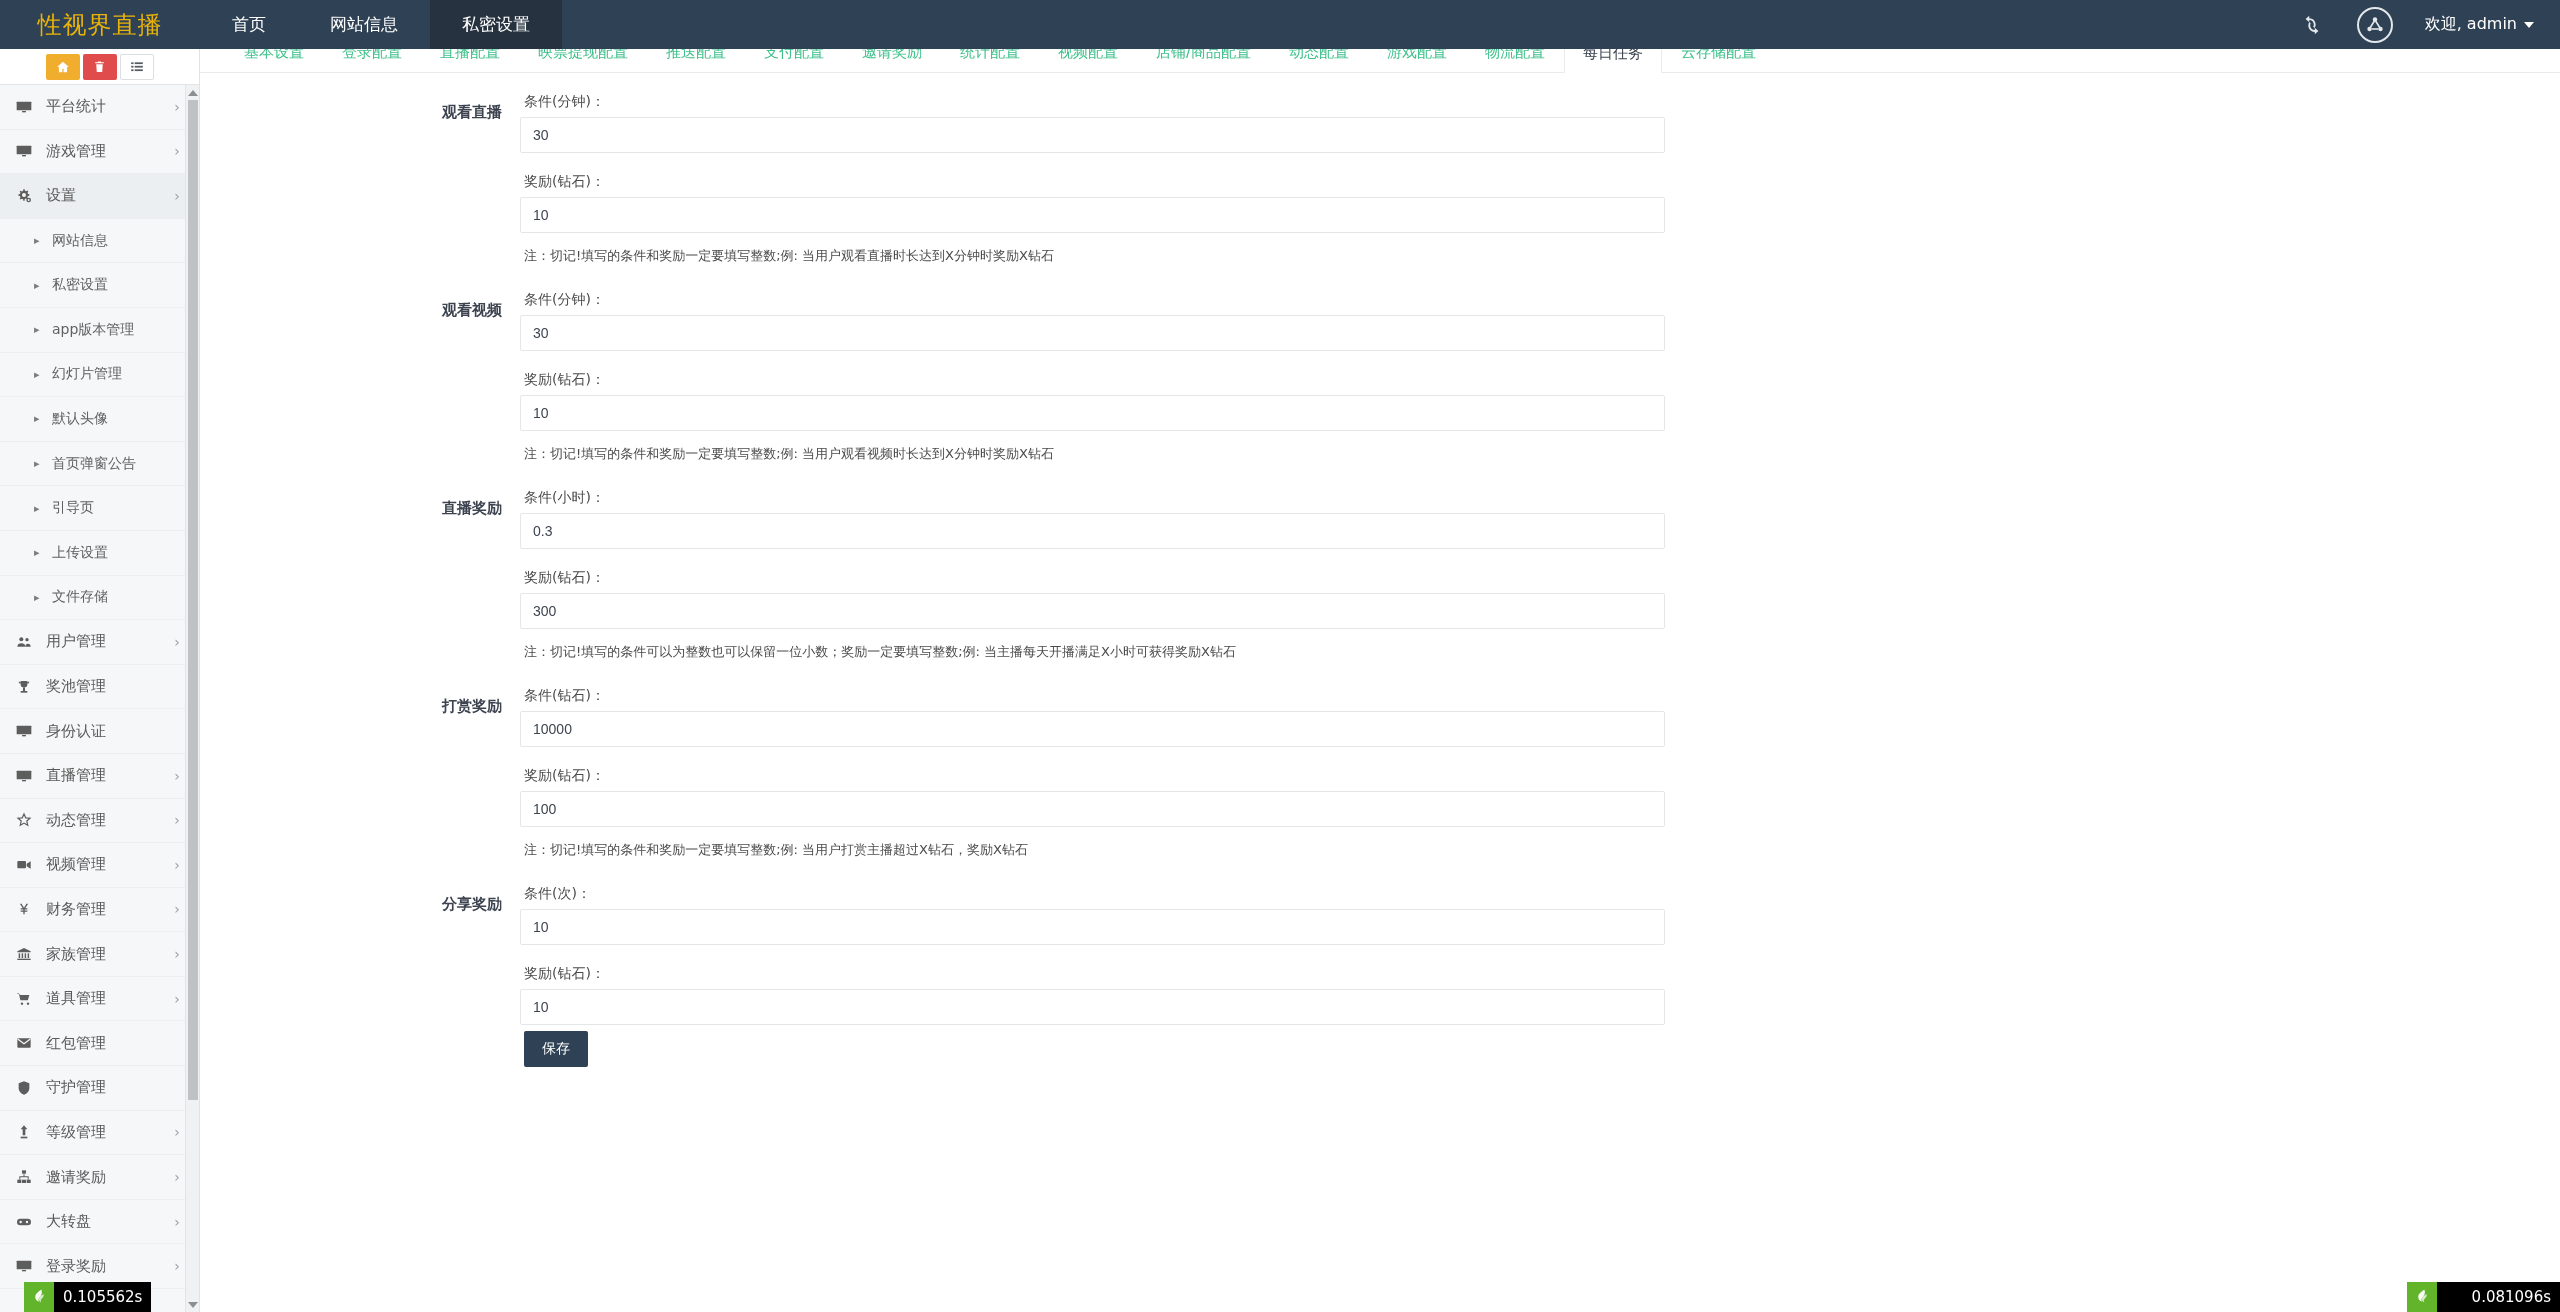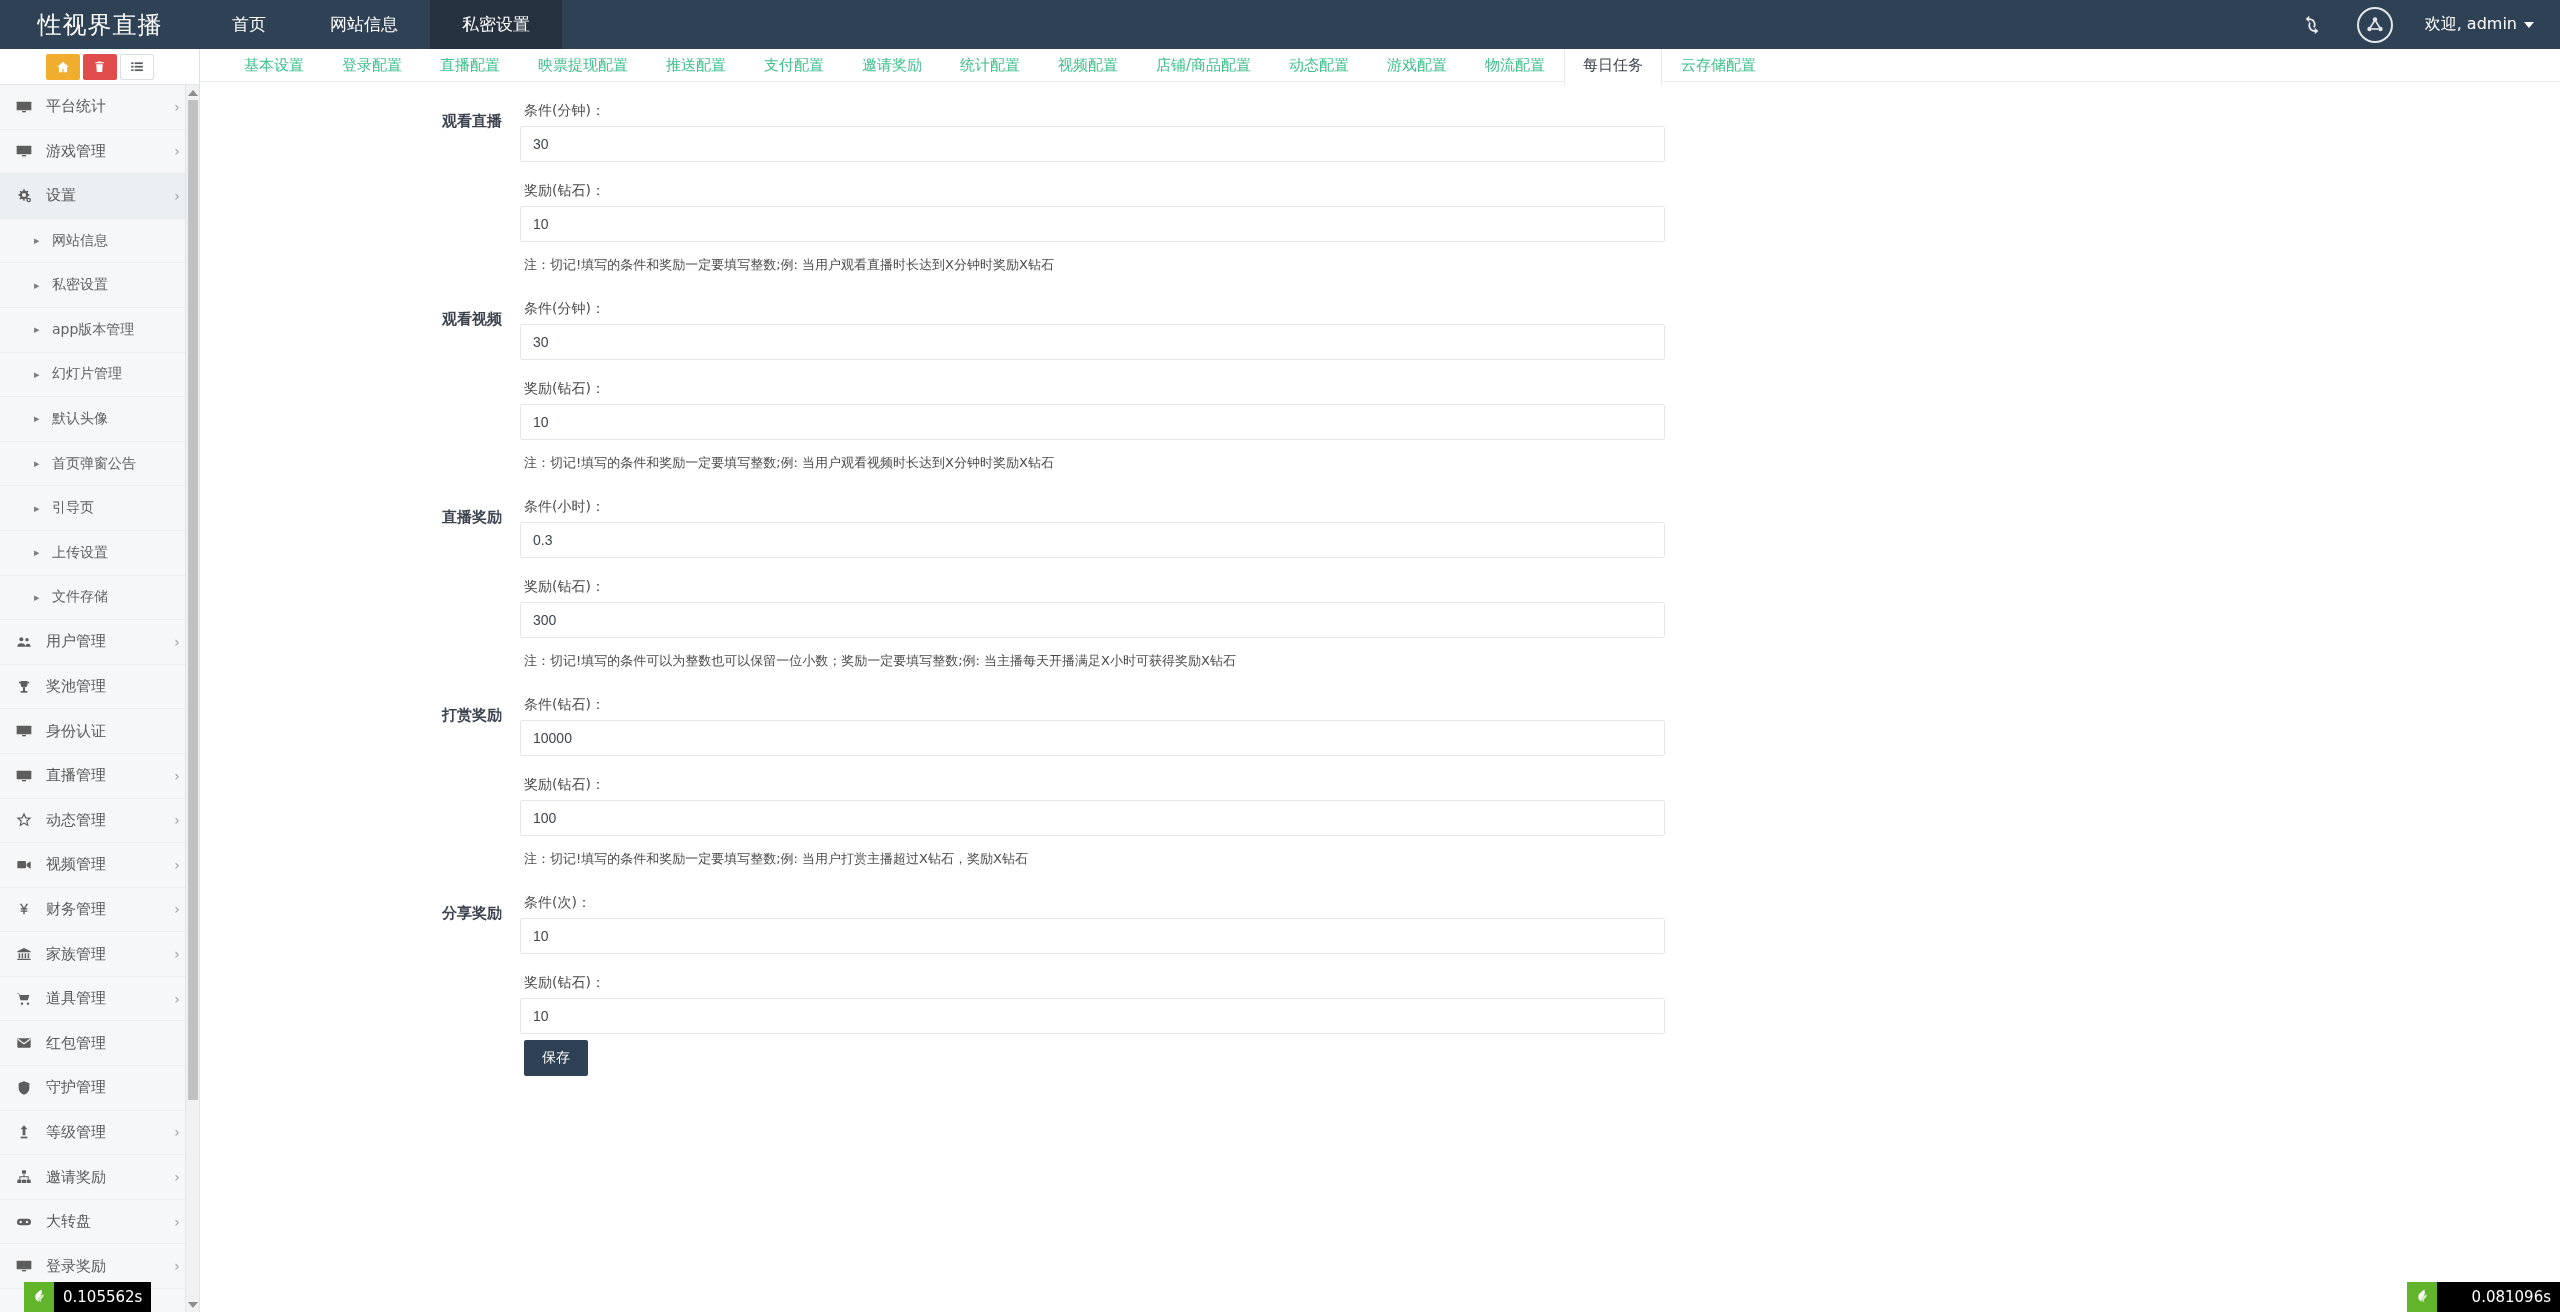--- a/index.html
+++ b/index.html
@@ -16,21 +16,21 @@
   #topbar {
     position: absolute; top: 0; left: 0;
     width: 2560px; height: 49px;
     background: #2f4154;
     display: flex; align-items: stretch;
     z-index: 40;
   }
   #brand {
     width: 200px; min-width: 200px;
     display: flex; align-items: center; justify-content: center;
-    color: #ffffff; font-size: 24px; letter-spacing: 1px;
+    color: #eab308; font-size: 24px; letter-spacing: 1px;
   }
   .topnav-item {
     display: flex; align-items: center; justify-content: center;
     padding: 0 32px;
     color: #ffffff; font-size: 17px;
     height: 49px;
     cursor: pointer;
   }
   .topnav-item.active { background: #26323f; }
   #topbar-right {
@@ -128,23 +128,23 @@
   .tri-dn { width:0;height:0;border-left:5px solid transparent;border-right:5px solid transparent;border-top:6px solid #8b8f93;}
 
   
   #content {
     position: absolute; top: 49px; left: 200px;
     width: 2360px; height: 1263px;
     background: #ffffff;
     overflow: hidden;
   }
   #tabbar {
-    height: 33px;
+    height: 24px;
     border-bottom: 1px solid #e8eaec;
-    display: flex; align-items: center;
+    display: flex; align-items: flex-end;
     padding-left: 25px;
     background: #ffffff;
   }
   .tab {
     padding: 0 18px;
     height: 40px;
     display: flex; align-items: center;
     color: #3fc08b; font-size: 15px;
     cursor: pointer;
     border: 1px solid transparent;

